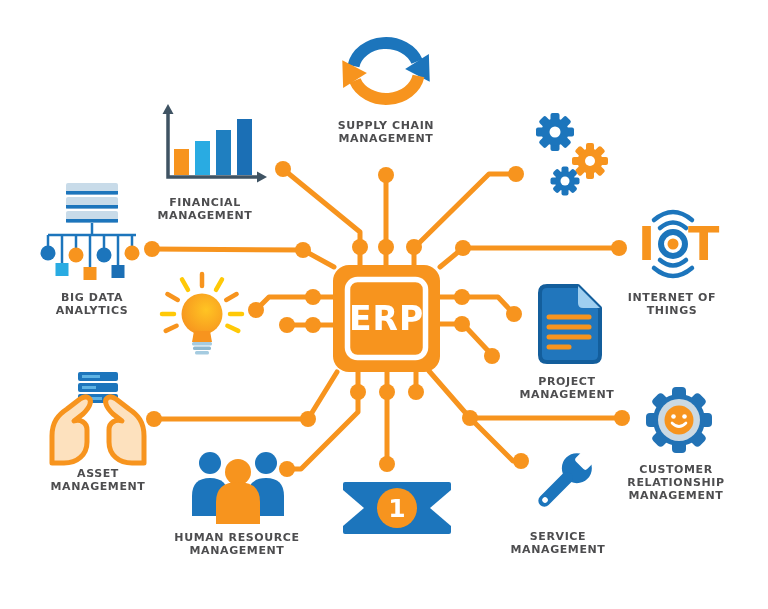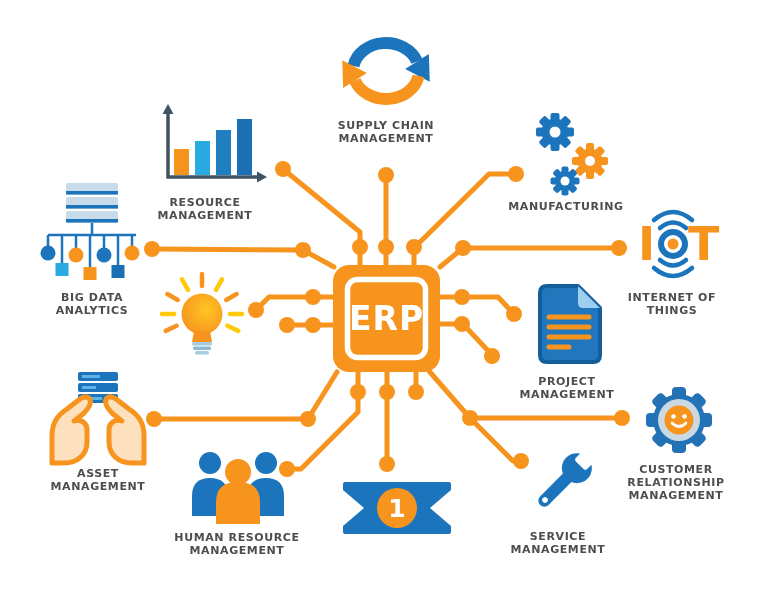--- a/index.html
+++ b/index.html
@@ -256,23 +256,22 @@
     <g transform="rotate(45 41 37)">
       <circle cx="41" cy="16" r="15" fill="#1C75BC"></circle>
       <rect x="33" y="-5" width="16" height="17" rx="3" fill="#ffffff"></rect>
       <rect x="35" y="24" width="12" height="44" rx="6" fill="#1C75BC"></rect>
       <circle cx="41" cy="61" r="2.8" fill="#ffffff"></circle>
     </g>
   </svg>
 
   <div class="label" style="left:296px;top:119px;width:180px">SUPPLY CHAIN
 MANAGEMENT</div>
-  <div class="label" style="left:115px;top:196px;width:180px">RESOURCE
-MANAGEMENT</div>
-  <div class="label" style="left:476px;top:200px;width:180px">MANUFACTURING</div>
+  <div class="label" style="left:115px;top:196px;width:180px">FINANCIAL
+MANAGEMENT</div>
   <div class="label" style="left:2px;top:291px;width:180px">BIG DATA
 ANALYTICS</div>
   <div class="label" style="left:582px;top:291px;width:180px">INTERNET OF
 THINGS</div>
   <div class="label" style="left:477px;top:375px;width:180px">PROJECT
 MANAGEMENT</div>
   <div class="label" style="left:8px;top:467px;width:180px">ASSET
 MANAGEMENT</div>
   <div class="label" style="left:586px;top:463px;width:180px">CUSTOMER
 RELATIONSHIP

